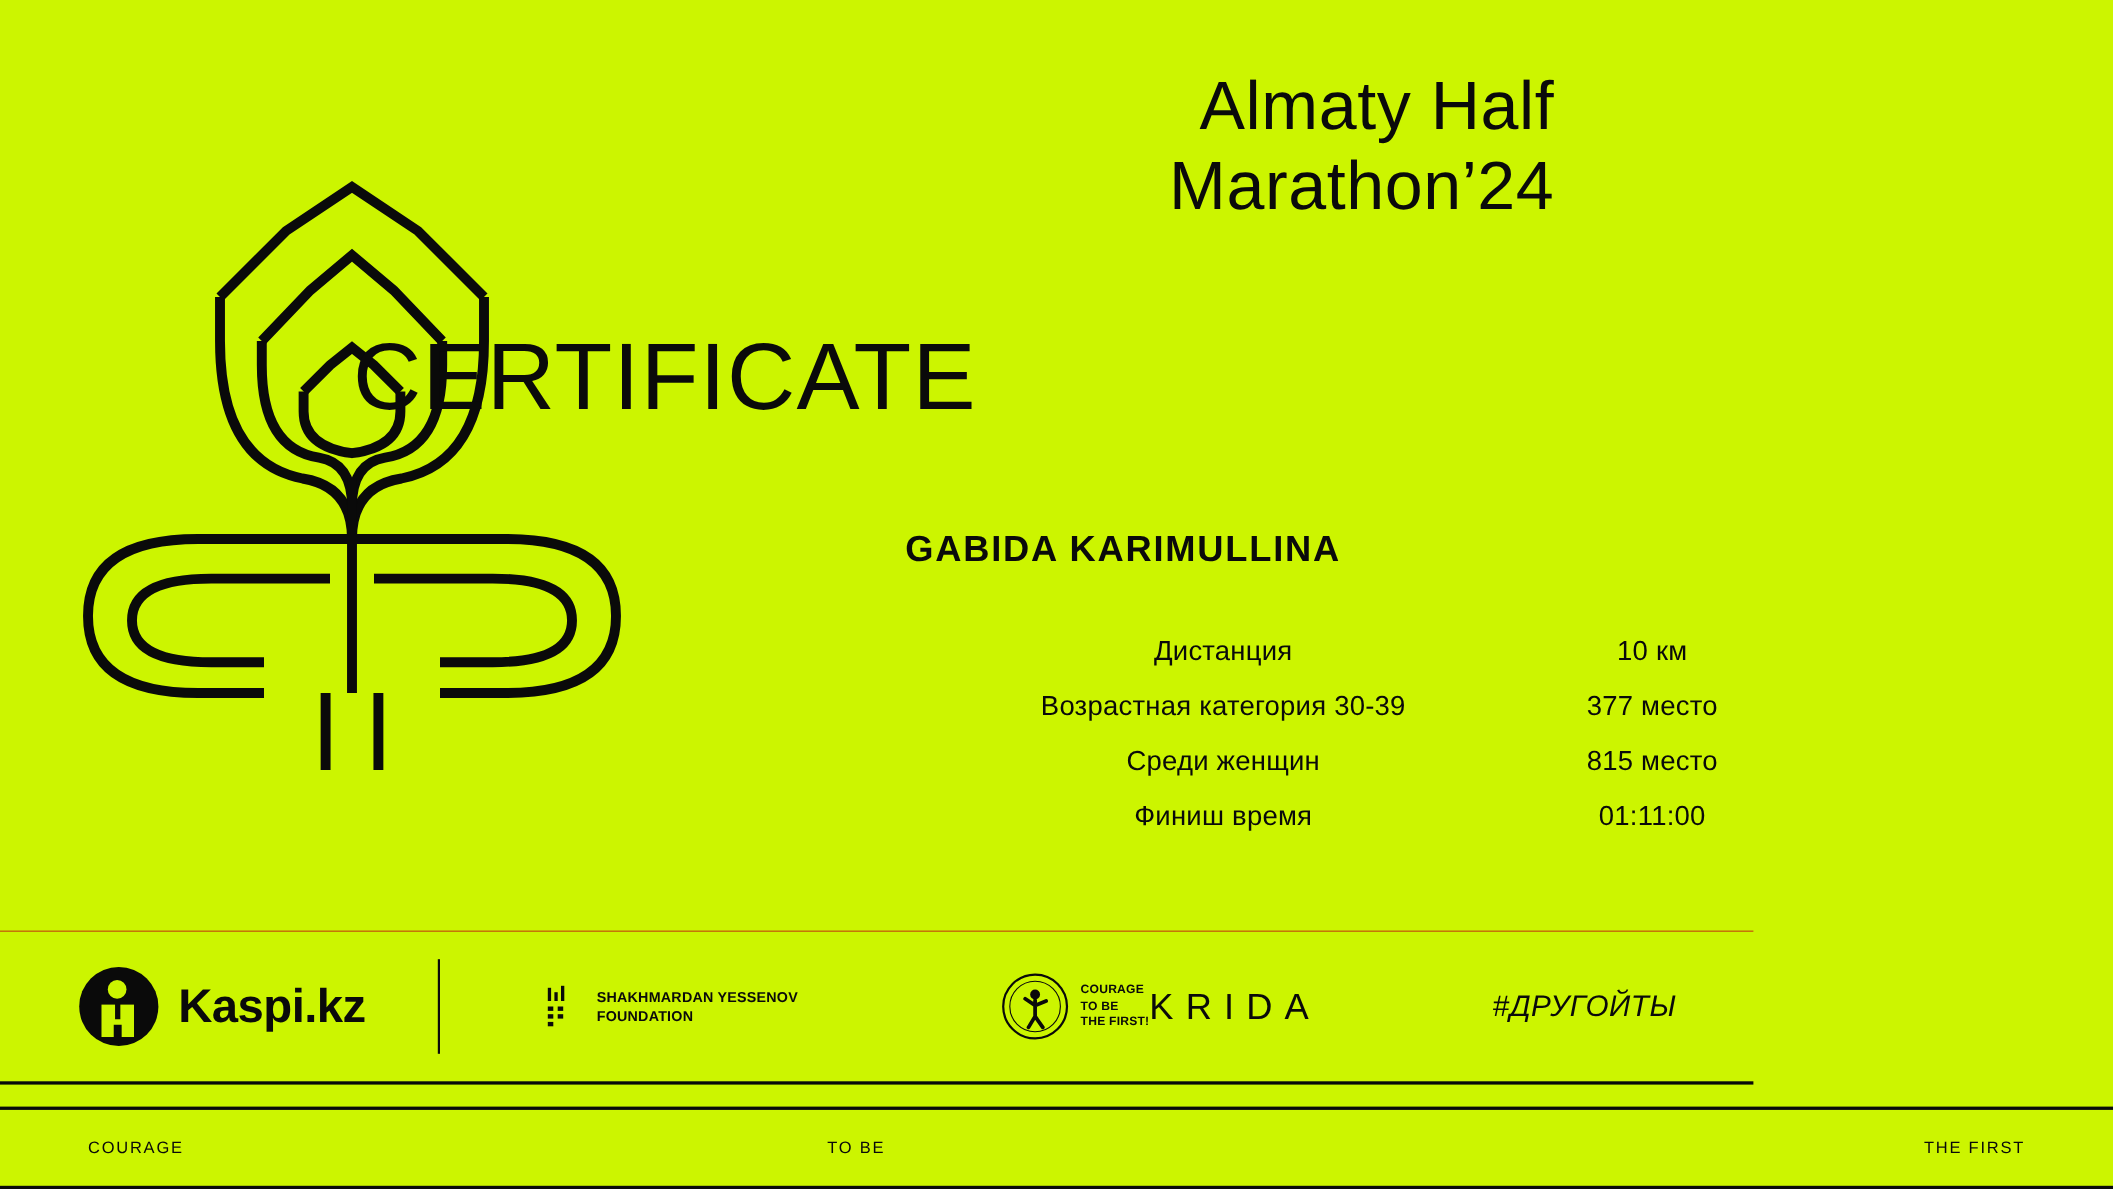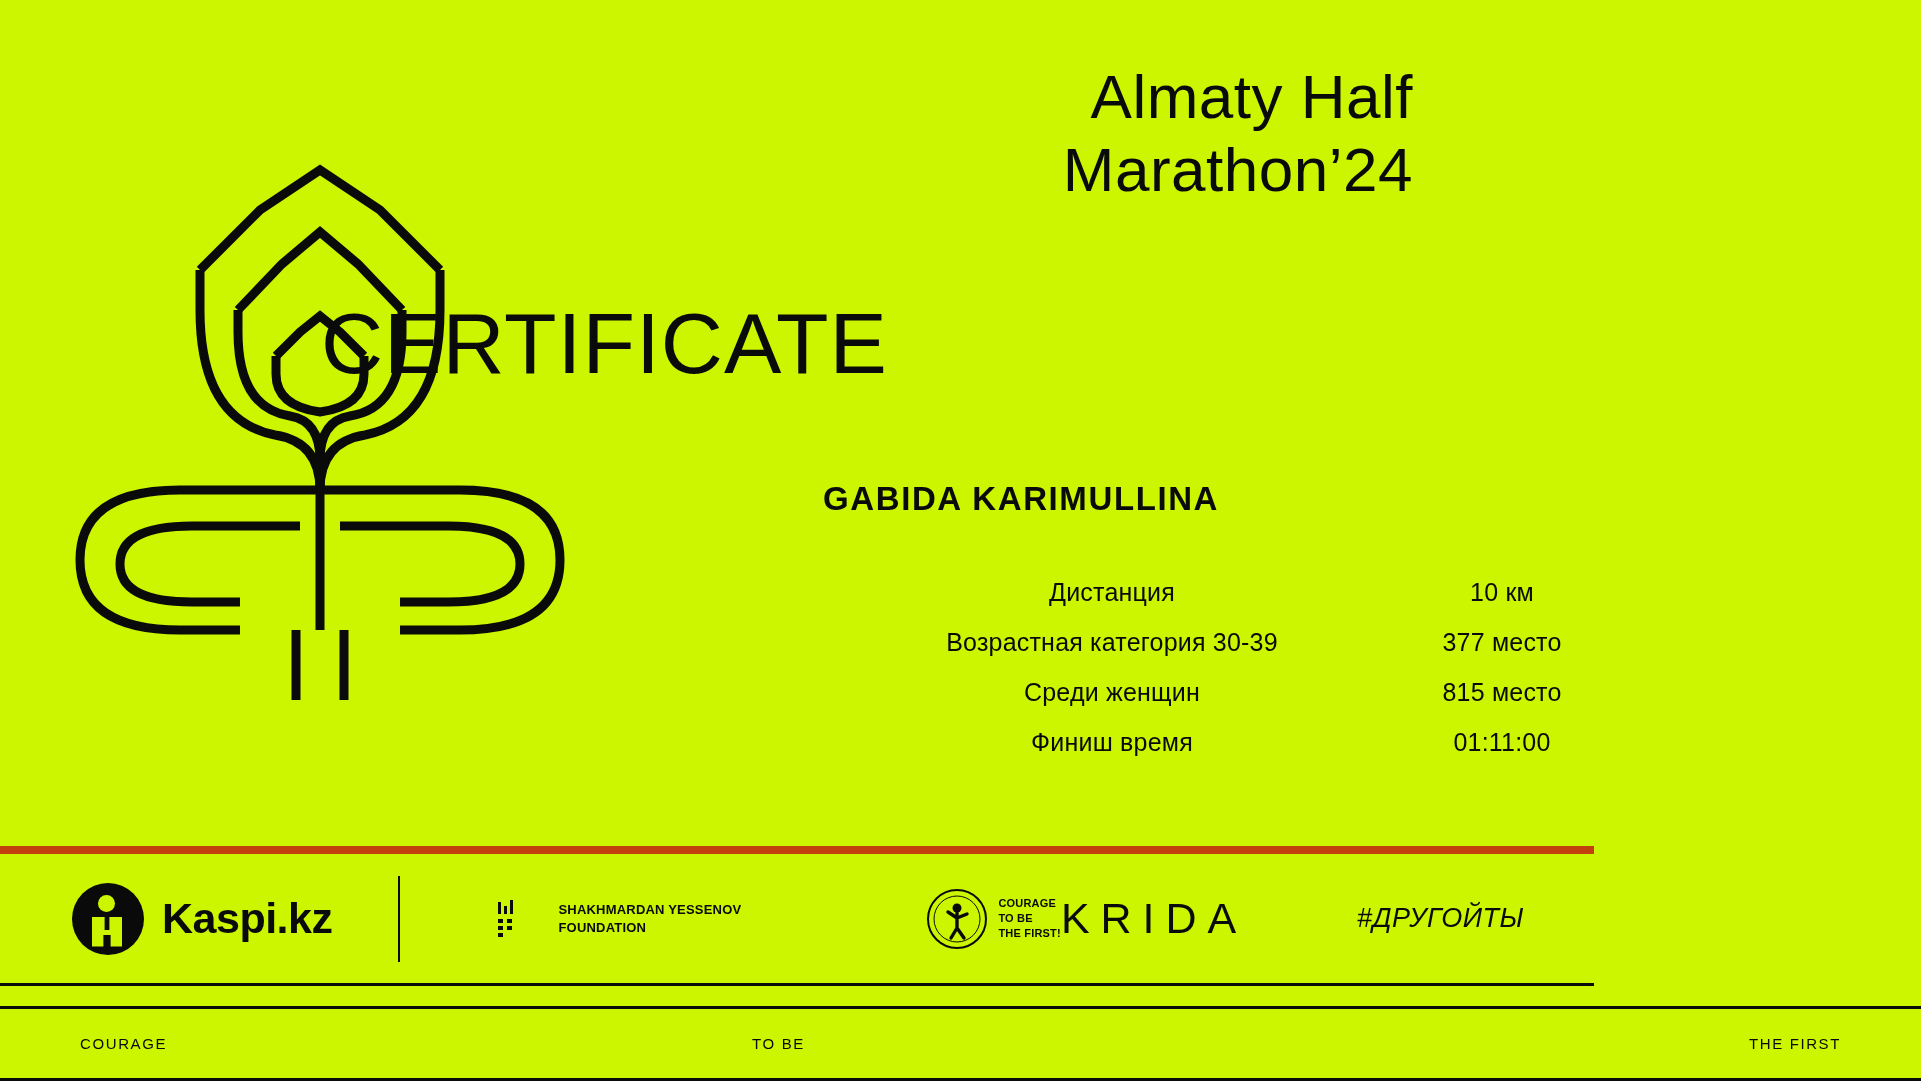--- a/index.html
+++ b/index.html
@@ -95,21 +95,21 @@
   .result-label { width: 578px; }
   .result-value { flex: 1; }
 
   
   .sponsor-bar {
     position: absolute;
     left: 0;
     top: 846px;
     width: 1594px;
     height: 140px;
-    border-top: 8px solid #c2410c;
+    border-top: 1px solid #c2410c;
     border-bottom: 3px solid #0a0a0a;
     display: flex;
     align-items: center;
   }
 
   .kaspi {
     display: flex;
     align-items: center;
     gap: 18px;
     margin-left: 72px;
@@ -148,21 +148,21 @@
   .divider {
     width: 2px;
     height: 86px;
     background: #0a0a0a;
     margin-left: 66px;
   }
 
   .yessenov {
     display: flex;
     align-items: center;
-    gap: 28px;
+    gap: 12px;
     margin-left: 96px;
   }
   .yessenov-mark { width: 34px; height: 38px; flex: none; }
   .yessenov-text {
     font-size: 13px;
     font-weight: 700;
     line-height: 1.32;
     letter-spacing: 0.2px;
   }
 
@@ -174,21 +174,21 @@
   }
   .corporate-mark { width: 62px; height: 62px; flex: none; }
   .corporate-text {
     font-size: 11px;
     font-weight: 700;
     line-height: 1.35;
     letter-spacing: 0.2px;
   }
 
   .krida {
-    font-size: 43px;
+    font-size: 33px;
     letter-spacing: 11px;
     font-weight: 400;
   }
 
   .drugoity {
     margin-left: auto;
     margin-right: 70px;
     font-size: 27px;
     font-weight: 400;
     font-style: italic;

